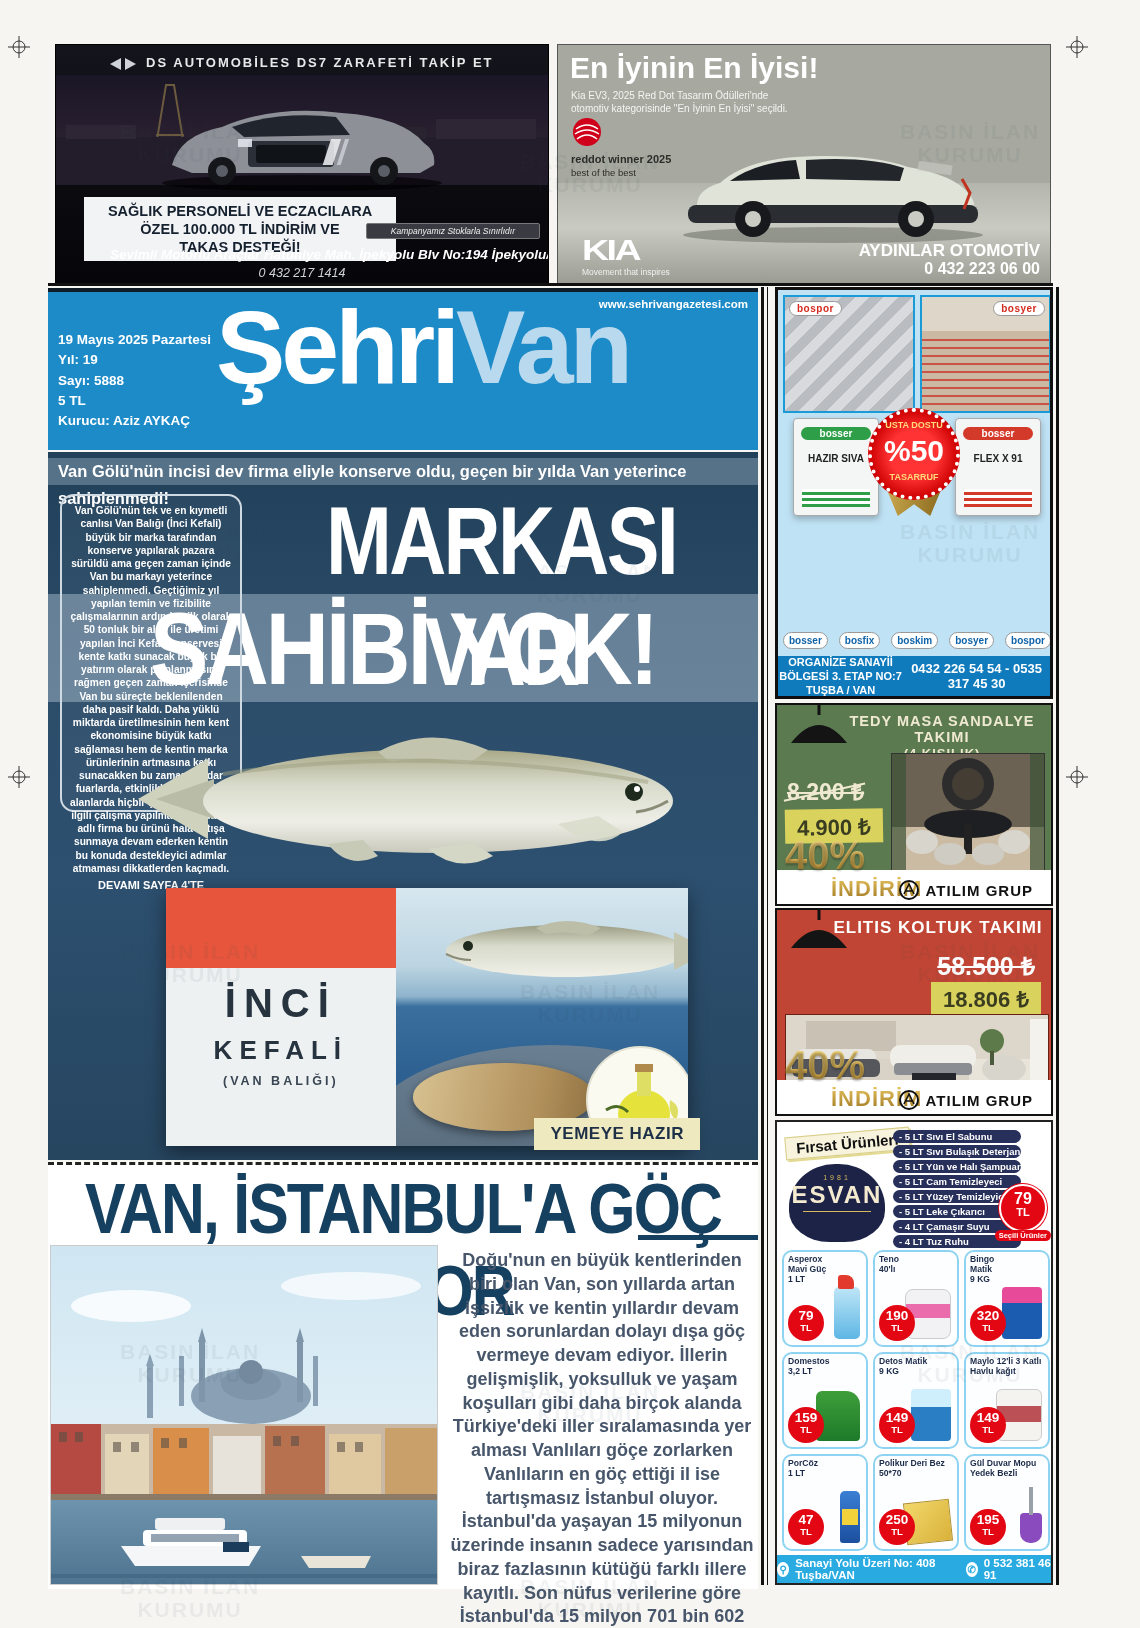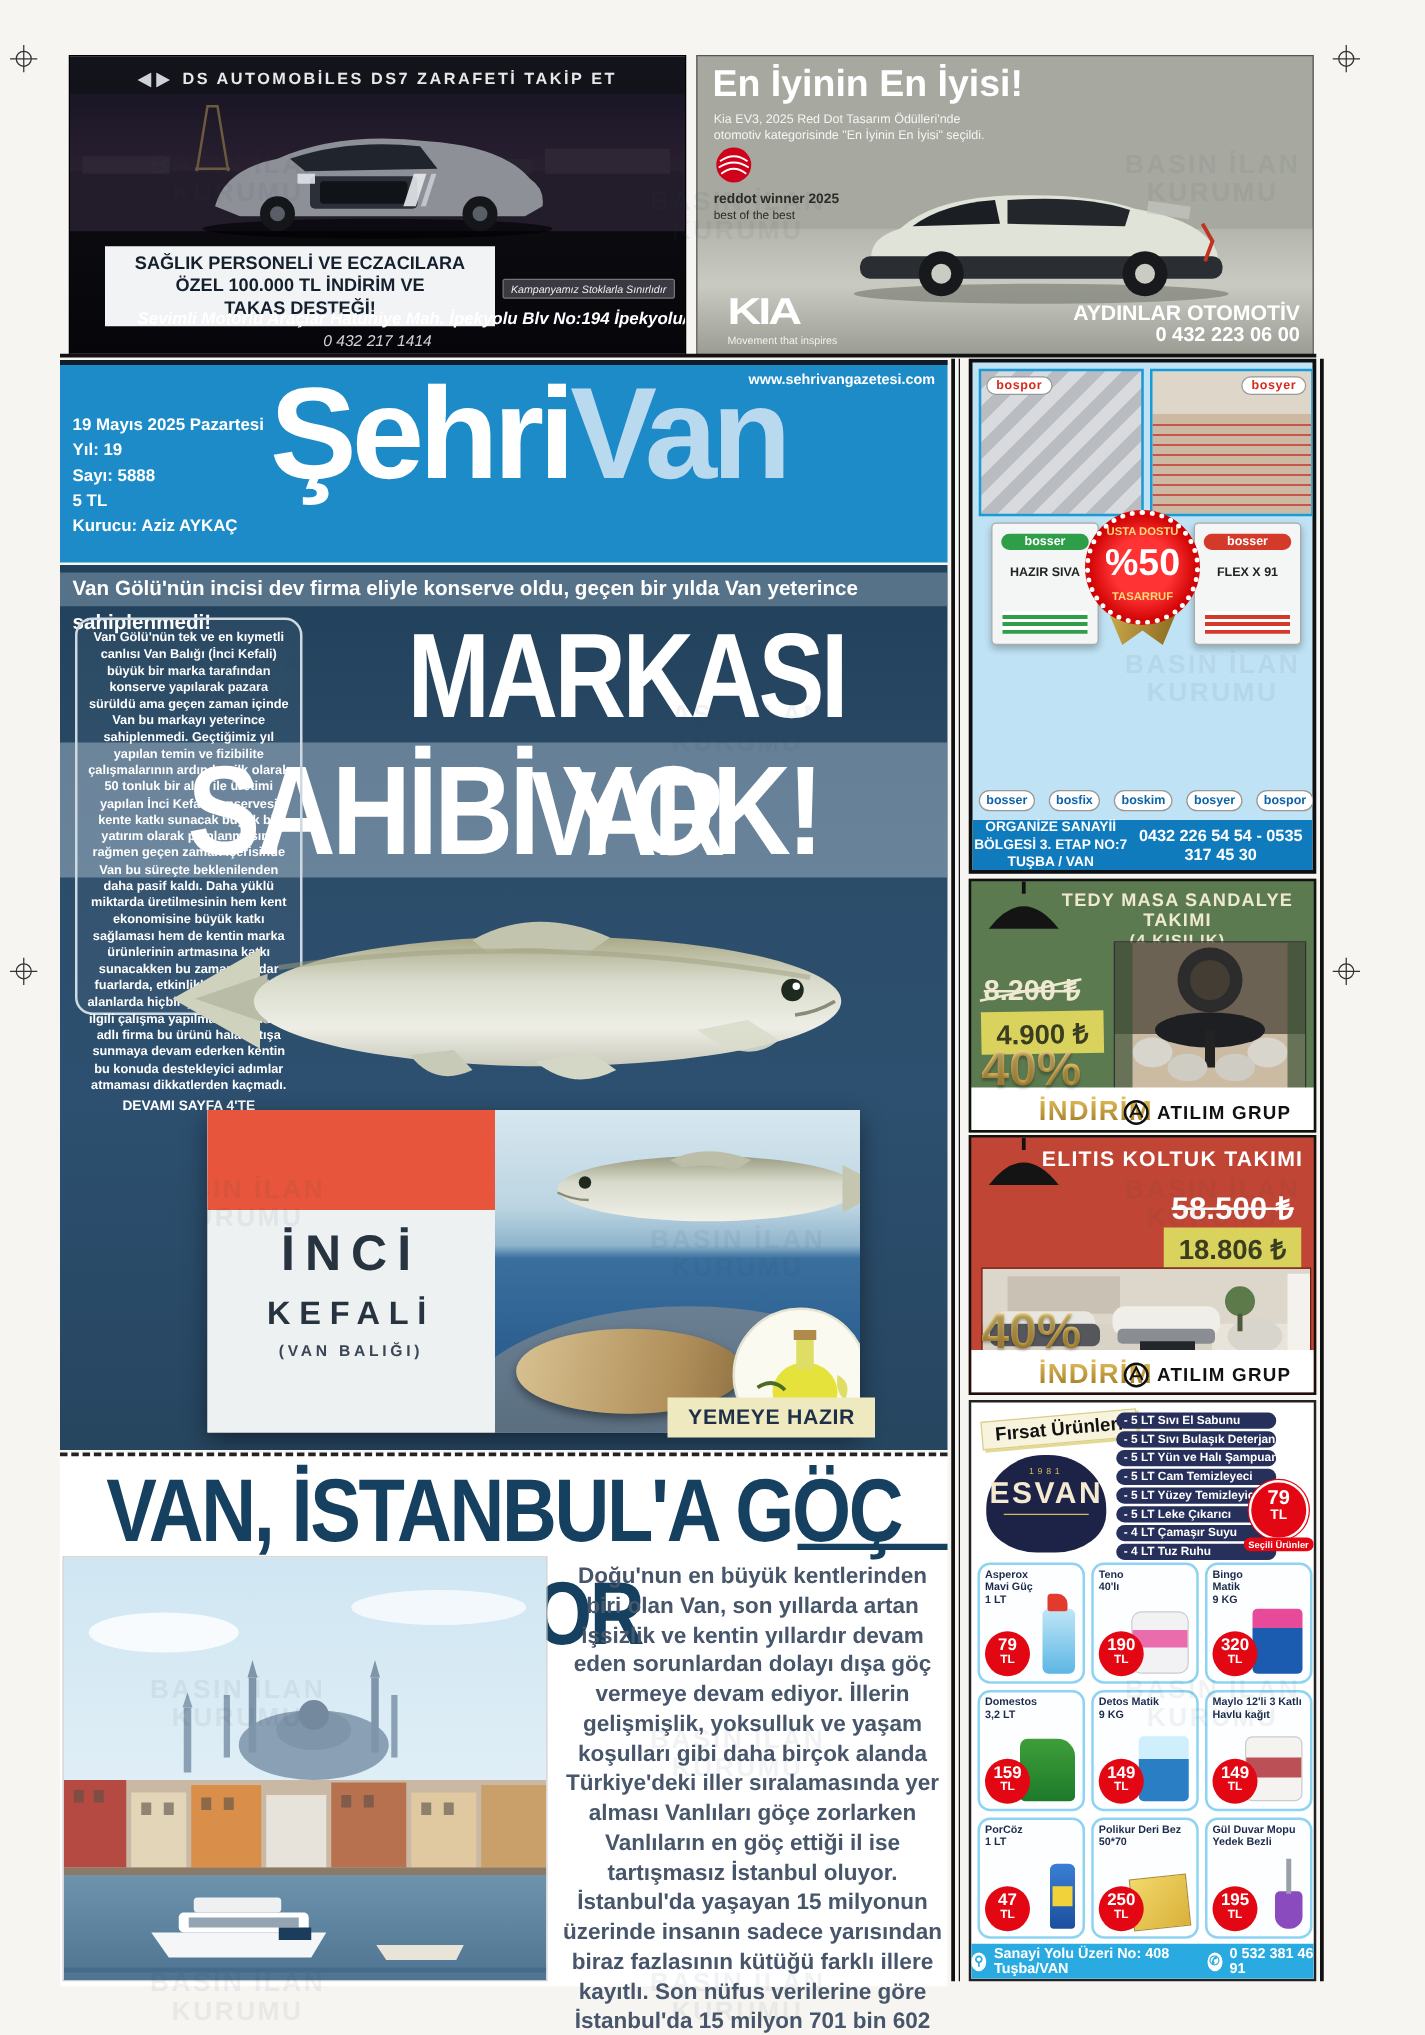--- a/index.html
+++ b/index.html
@@ -15,21 +15,21 @@
   
   #ad-ds{left:55px;top:44px;width:492px;height:238px;background:linear-gradient(#14141c,#0b0b10 55%,#05050a);
          border:1px solid #000;overflow:hidden;}
   .ds-head{position:absolute;top:10px;left:0;width:100%;text-align:center;color:#e8e8ea;
            font-weight:bold;font-size:13px;letter-spacing:2px;}
   .ds-city{position:absolute;left:0;top:30px;width:100%;height:110px;
            background:linear-gradient(#1a1626,#2a2030 60%,#17141f);}
   .ds-offer{position:absolute;left:28px;top:152px;width:300px;background:#f2f3f5;color:#15202e;
             font-weight:bold;font-size:14.5px;text-align:center;line-height:1.25;padding:5px 6px;}
   .ds-note{position:absolute;right:8px;top:178px;background:#3a3a42;color:#eee;font-style:italic;
-           font-size:8.5px;padding:2px 6px;border:1px solid #777;border-radius:2px;}
+           font-size:8.5px;padding:2px 24px;border:1px solid #777;border-radius:2px;}
   .ds-addr{position:absolute;left:0;top:202px;width:100%;text-align:center;color:#fff;
            font-weight:bold;font-style:italic;font-size:13.5px;padding-left:42px;}
   .ds-phone{position:absolute;left:0;top:221px;width:100%;text-align:center;color:#cfd2d8;
             font-size:12.5px;font-style:italic;}
   #ad-kia{left:557px;top:44px;width:492px;height:238px;background:#a7a9a0;border:1px solid #555;overflow:hidden;}
   .kia-title{position:absolute;left:12px;top:6px;color:#fff;font-weight:bold;font-size:30px;}
   .kia-sub{position:absolute;left:13px;top:44px;color:#f4f4f2;font-size:10px;line-height:1.3;}
   .kia-rd{position:absolute;left:14px;top:72px;}
   .kia-rdtxt{position:absolute;left:13px;top:108px;color:#2c2c28;font-size:11px;font-weight:bold;}
   .kia-rdtxt2{position:absolute;left:13px;top:122px;color:#2c2c28;font-size:9.5px;}

